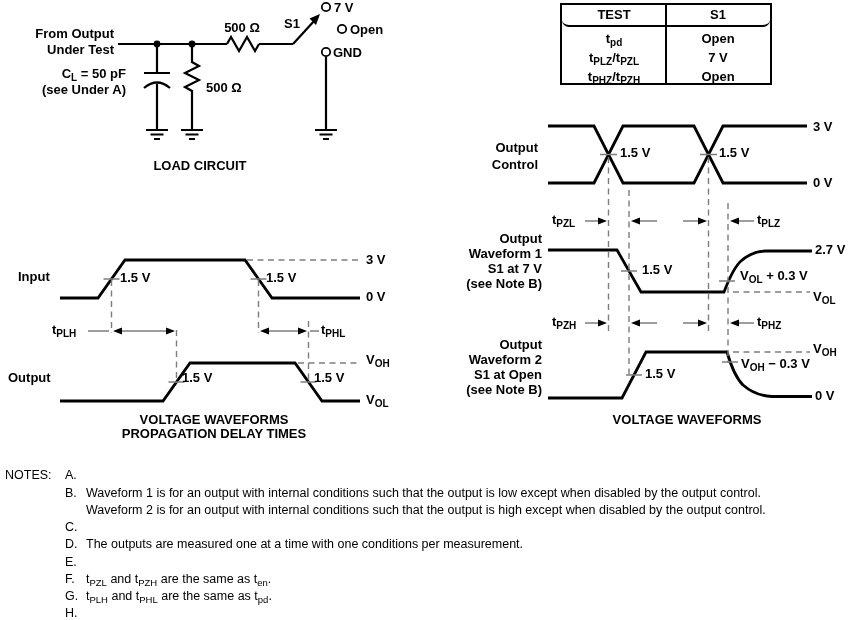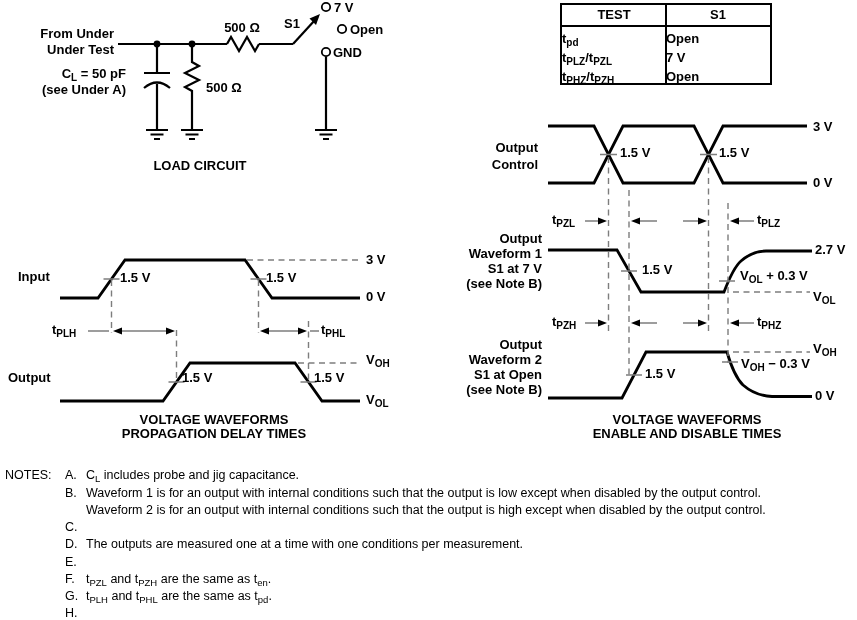--- a/index.html
+++ b/index.html
@@ -9,25 +9,25 @@
   .b{position:absolute;font-weight:bold;font-size:13px;line-height:15px;white-space:nowrap;}
   .ctr{text-align:center;}
   .rt{text-align:right;}
   .ln{display:block;}
   sub{font-size:10px;vertical-align:baseline;position:relative;top:0.28em;line-height:0;}
   .note{position:absolute;font-size:12.5px;line-height:15px;white-space:nowrap;}
   .note sub{font-size:9.5px;}
   
   .tbl{position:absolute;left:560px;top:3px;width:208px;height:78px;border:2px solid #000;
        font-weight:bold;font-size:13px;}
-  .tbl-h{display:flex;height:20px;border-bottom:2px solid #000;}
+  .tbl-h{display:flex;height:20px;border-bottom:2px solid #000;border-radius:7px;}
   .tbl-hc{width:50%;text-align:center;line-height:20px;}
   .tbl-body{padding-top:2px;}
   .tbl-r{display:flex;height:19px;}
-  .tbl-c{width:50%;line-height:19px;}
+  .tbl-c{width:50%;text-align:center;line-height:19px;}
   
   .wave{stroke:#000;stroke-width:2.8;fill:none;}
   .wire{stroke:#000;stroke-width:2.2;fill:none;}
   .dash{stroke:#7d7d7d;stroke-width:1.4;fill:none;stroke-dasharray:6 4.5;}
   .tick{stroke:#7d7d7d;stroke-width:1.6;fill:none;}
   .shaft{stroke:#7d7d7d;stroke-width:1.5;fill:none;}
   .head{fill:#000;stroke:none;}
   .term{stroke:#000;stroke-width:1.8;fill:#fff;}
 </style>
 </head>
@@ -98,21 +98,21 @@
 
     <path class="shaft" d="M585 323 H599 M640 323 H657 M683 323 H699 M739 323 H754"></path>
     <polygon class="head" points="607,323 598,319.4 598,326.6"></polygon>
     <polygon class="head" points="631,323 640,319.4 640,326.6"></polygon>
     <polygon class="head" points="707,323 698,319.4 698,326.6"></polygon>
     <polygon class="head" points="730,323 739,319.4 739,326.6"></polygon>
   </g>
 </svg>
 
 <div class="b rt" style="left:4px;top:26px;width:110px;line-height:16px">
-  <span class="ln">From Under</span>
+  <span class="ln">From Output</span>
   <span class="ln">Under Test</span>
 </div>
 <div class="b ctr" style="left:218px;top:20px;width:48px">500 Ω</div>
 <div class="b" style="left:284px;top:16px">S1</div>
 <div class="b" style="left:334px;top:0px">7 V</div>
 <div class="b" style="left:350px;top:22px">Open</div>
 <div class="b" style="left:333px;top:45px">GND</div>
 <div class="b rt" style="left:28px;top:66px;width:98px">C<sub>L</sub> = 50 pF</div>
 <div class="b rt" style="left:28px;top:82px;width:98px">(see Under A)</div>
 <div class="b" style="left:206px;top:80px">500 Ω</div>
@@ -184,26 +184,24 @@
   <span class="ln">Waveform 2</span>
   <span class="ln">S1 at Open</span>
   <span class="ln">(see Note B)</span>
 </div>
 <div class="b" style="left:813px;top:341px">V<sub>OH</sub></div>
 <div class="b" style="left:741px;top:356px">V<sub>OH</sub> − 0.3 V</div>
 <div class="b" style="left:645px;top:366px">1.5 V</div>
 <div class="b" style="left:815px;top:388px">0 V</div>
 <div class="b ctr" style="left:564px;top:413px;width:246px;line-height:14px">
   <span class="ln">VOLTAGE WAVEFORMS</span>
-  <span class="ln">ENABLE AND DISABLE TIMES</span>
 </div>
 
 <div class="note" style="left:5px;top:468px">NOTES:</div>
 <div class="note" style="left:65px;top:468px">A.</div>
-<div class="note" style="left:86px;top:468px">C<sub>L</sub> includes probe and jig capacitance.</div>
 <div class="note" style="left:65px;top:486px">B.</div>
 <div class="note" style="left:86px;top:486px">Waveform 1 is for an output with internal conditions such that the output is low except when disabled by the output control.</div>
 <div class="note" style="left:86px;top:503px">Waveform 2 is for an output with internal conditions such that the output is high except when disabled by the output control.</div>
 <div class="note" style="left:65px;top:520px">C.</div>
 <div class="note" style="left:65px;top:537px">D.</div>
 <div class="note" style="left:86px;top:537px">The outputs are measured one at a time with one conditions per measurement.</div>
 <div class="note" style="left:65px;top:555px">E.</div>
 <div class="note" style="left:65px;top:572px">F.</div>
 <div class="note" style="left:86px;top:572px">t<sub>PZL</sub> and t<sub>PZH</sub> are the same as t<sub>en</sub>.</div>
 <div class="note" style="left:65px;top:589px">G.</div>

